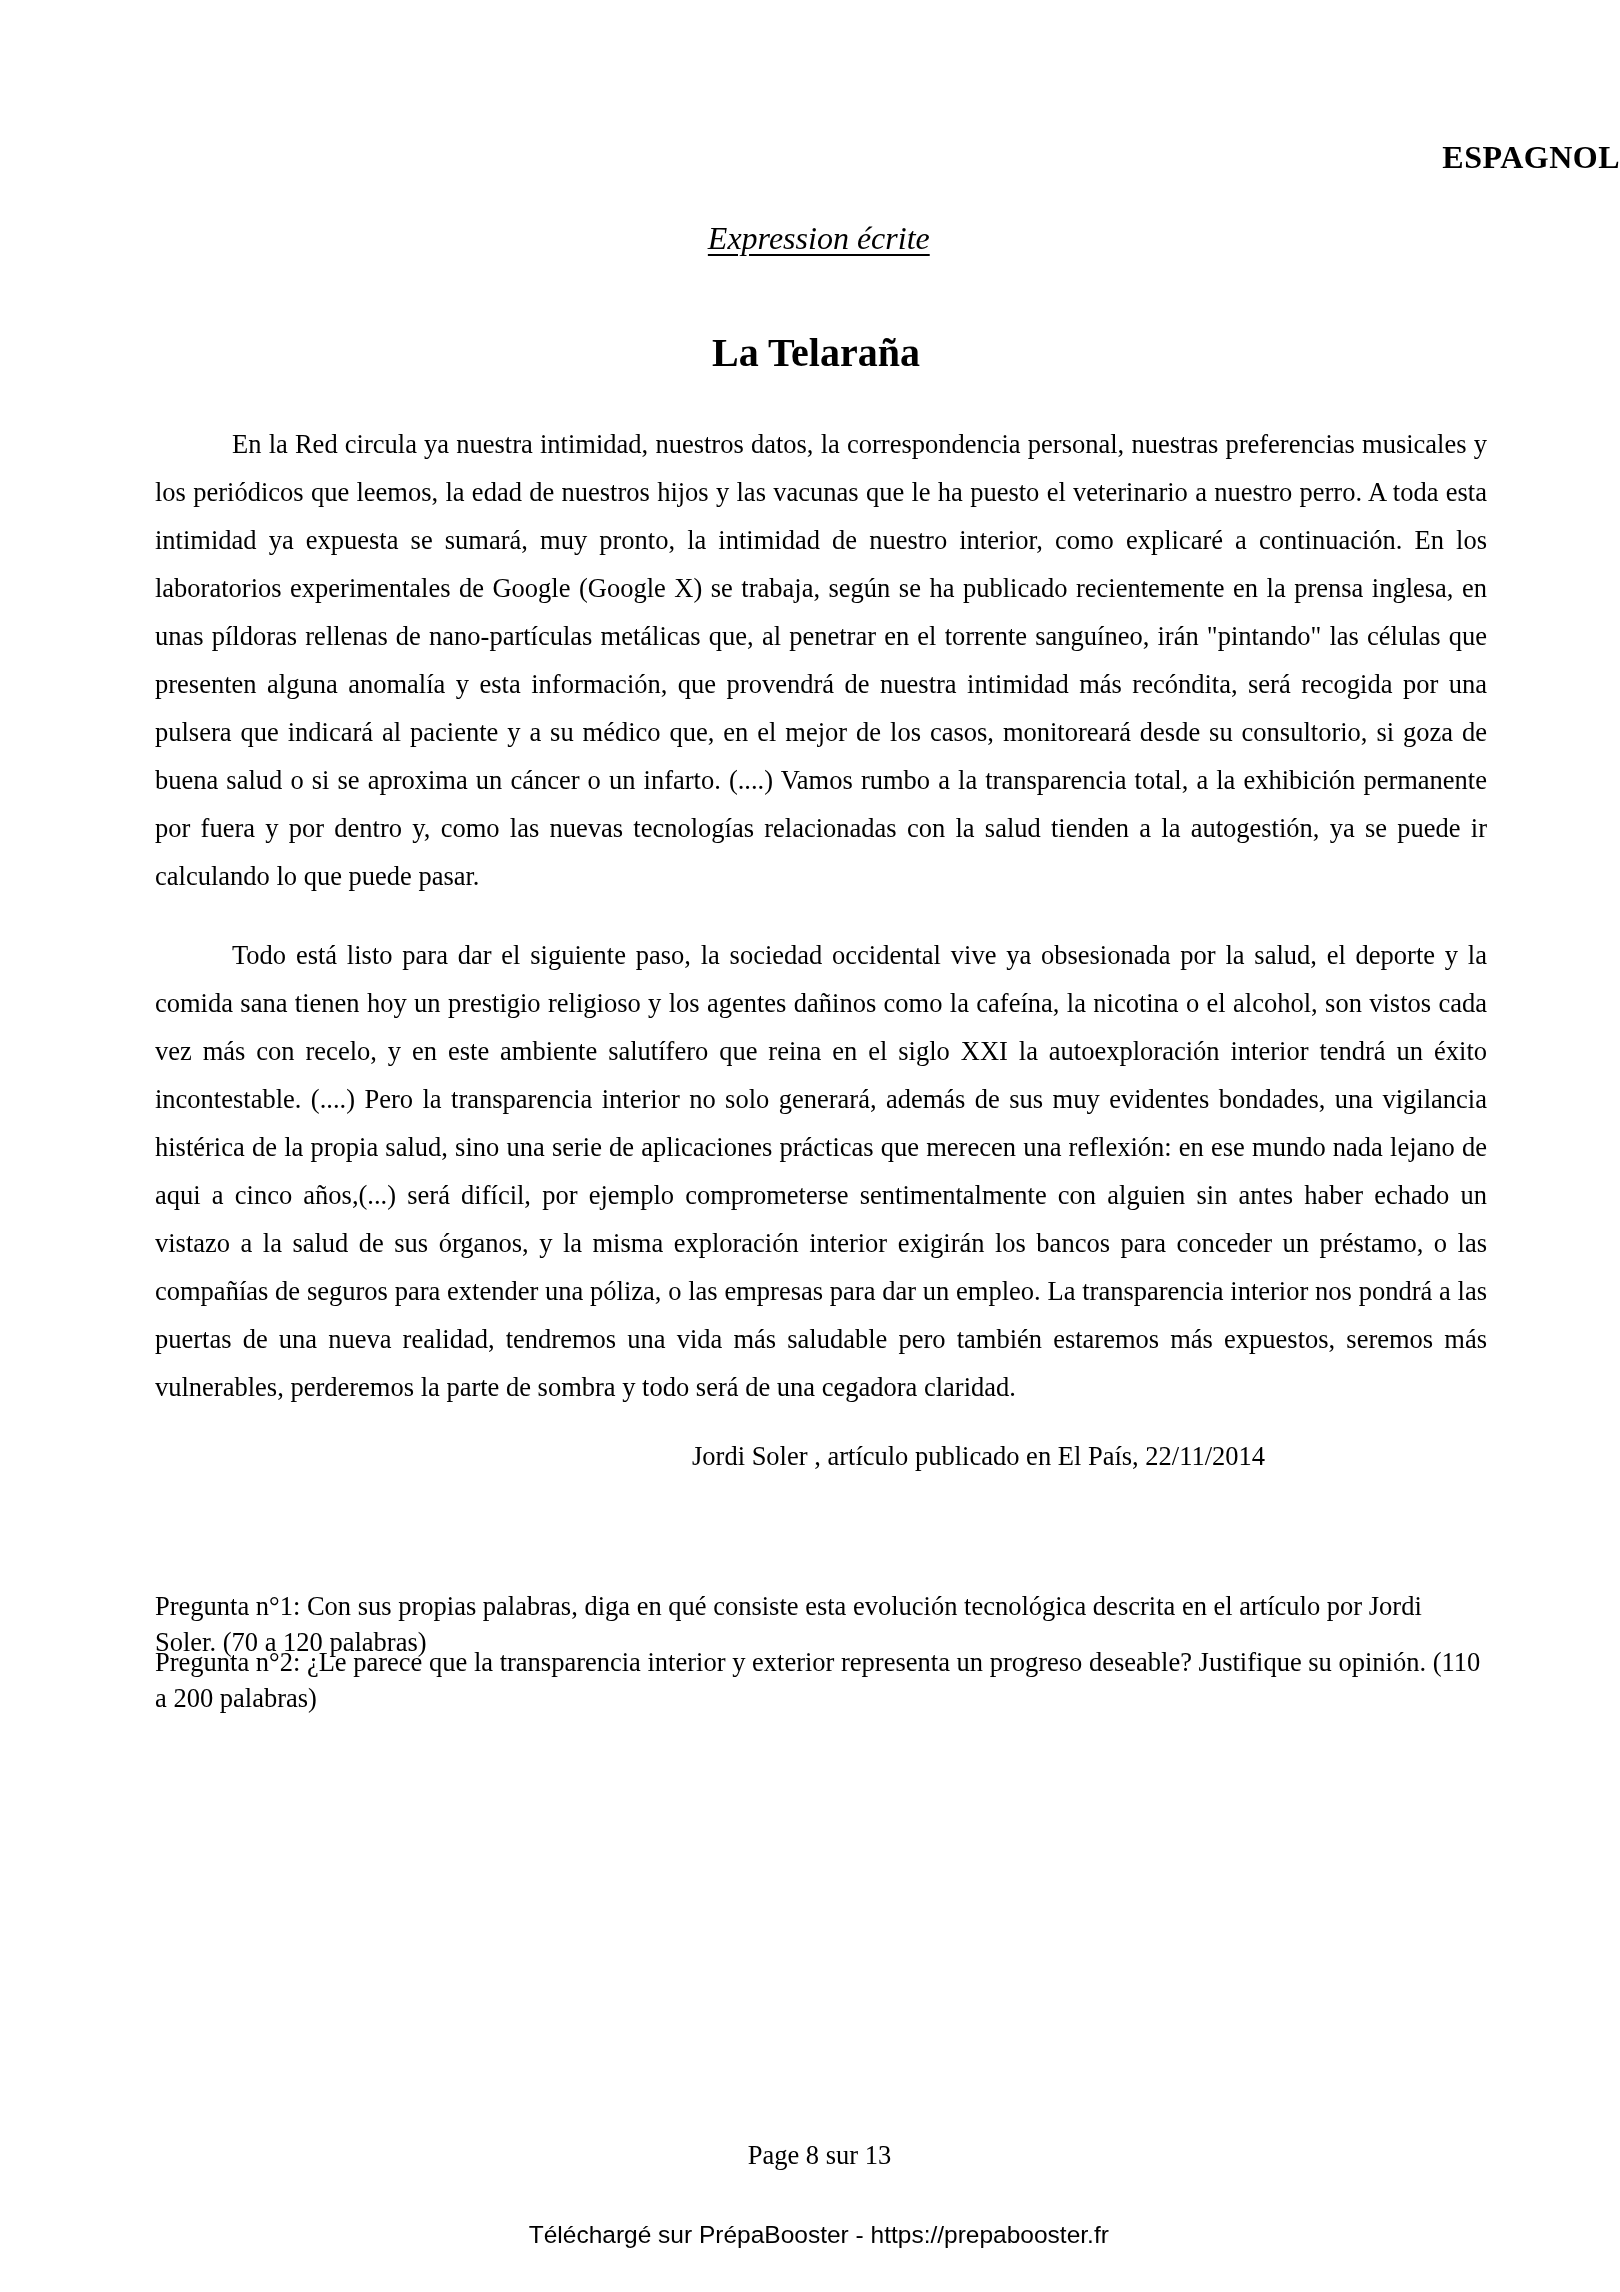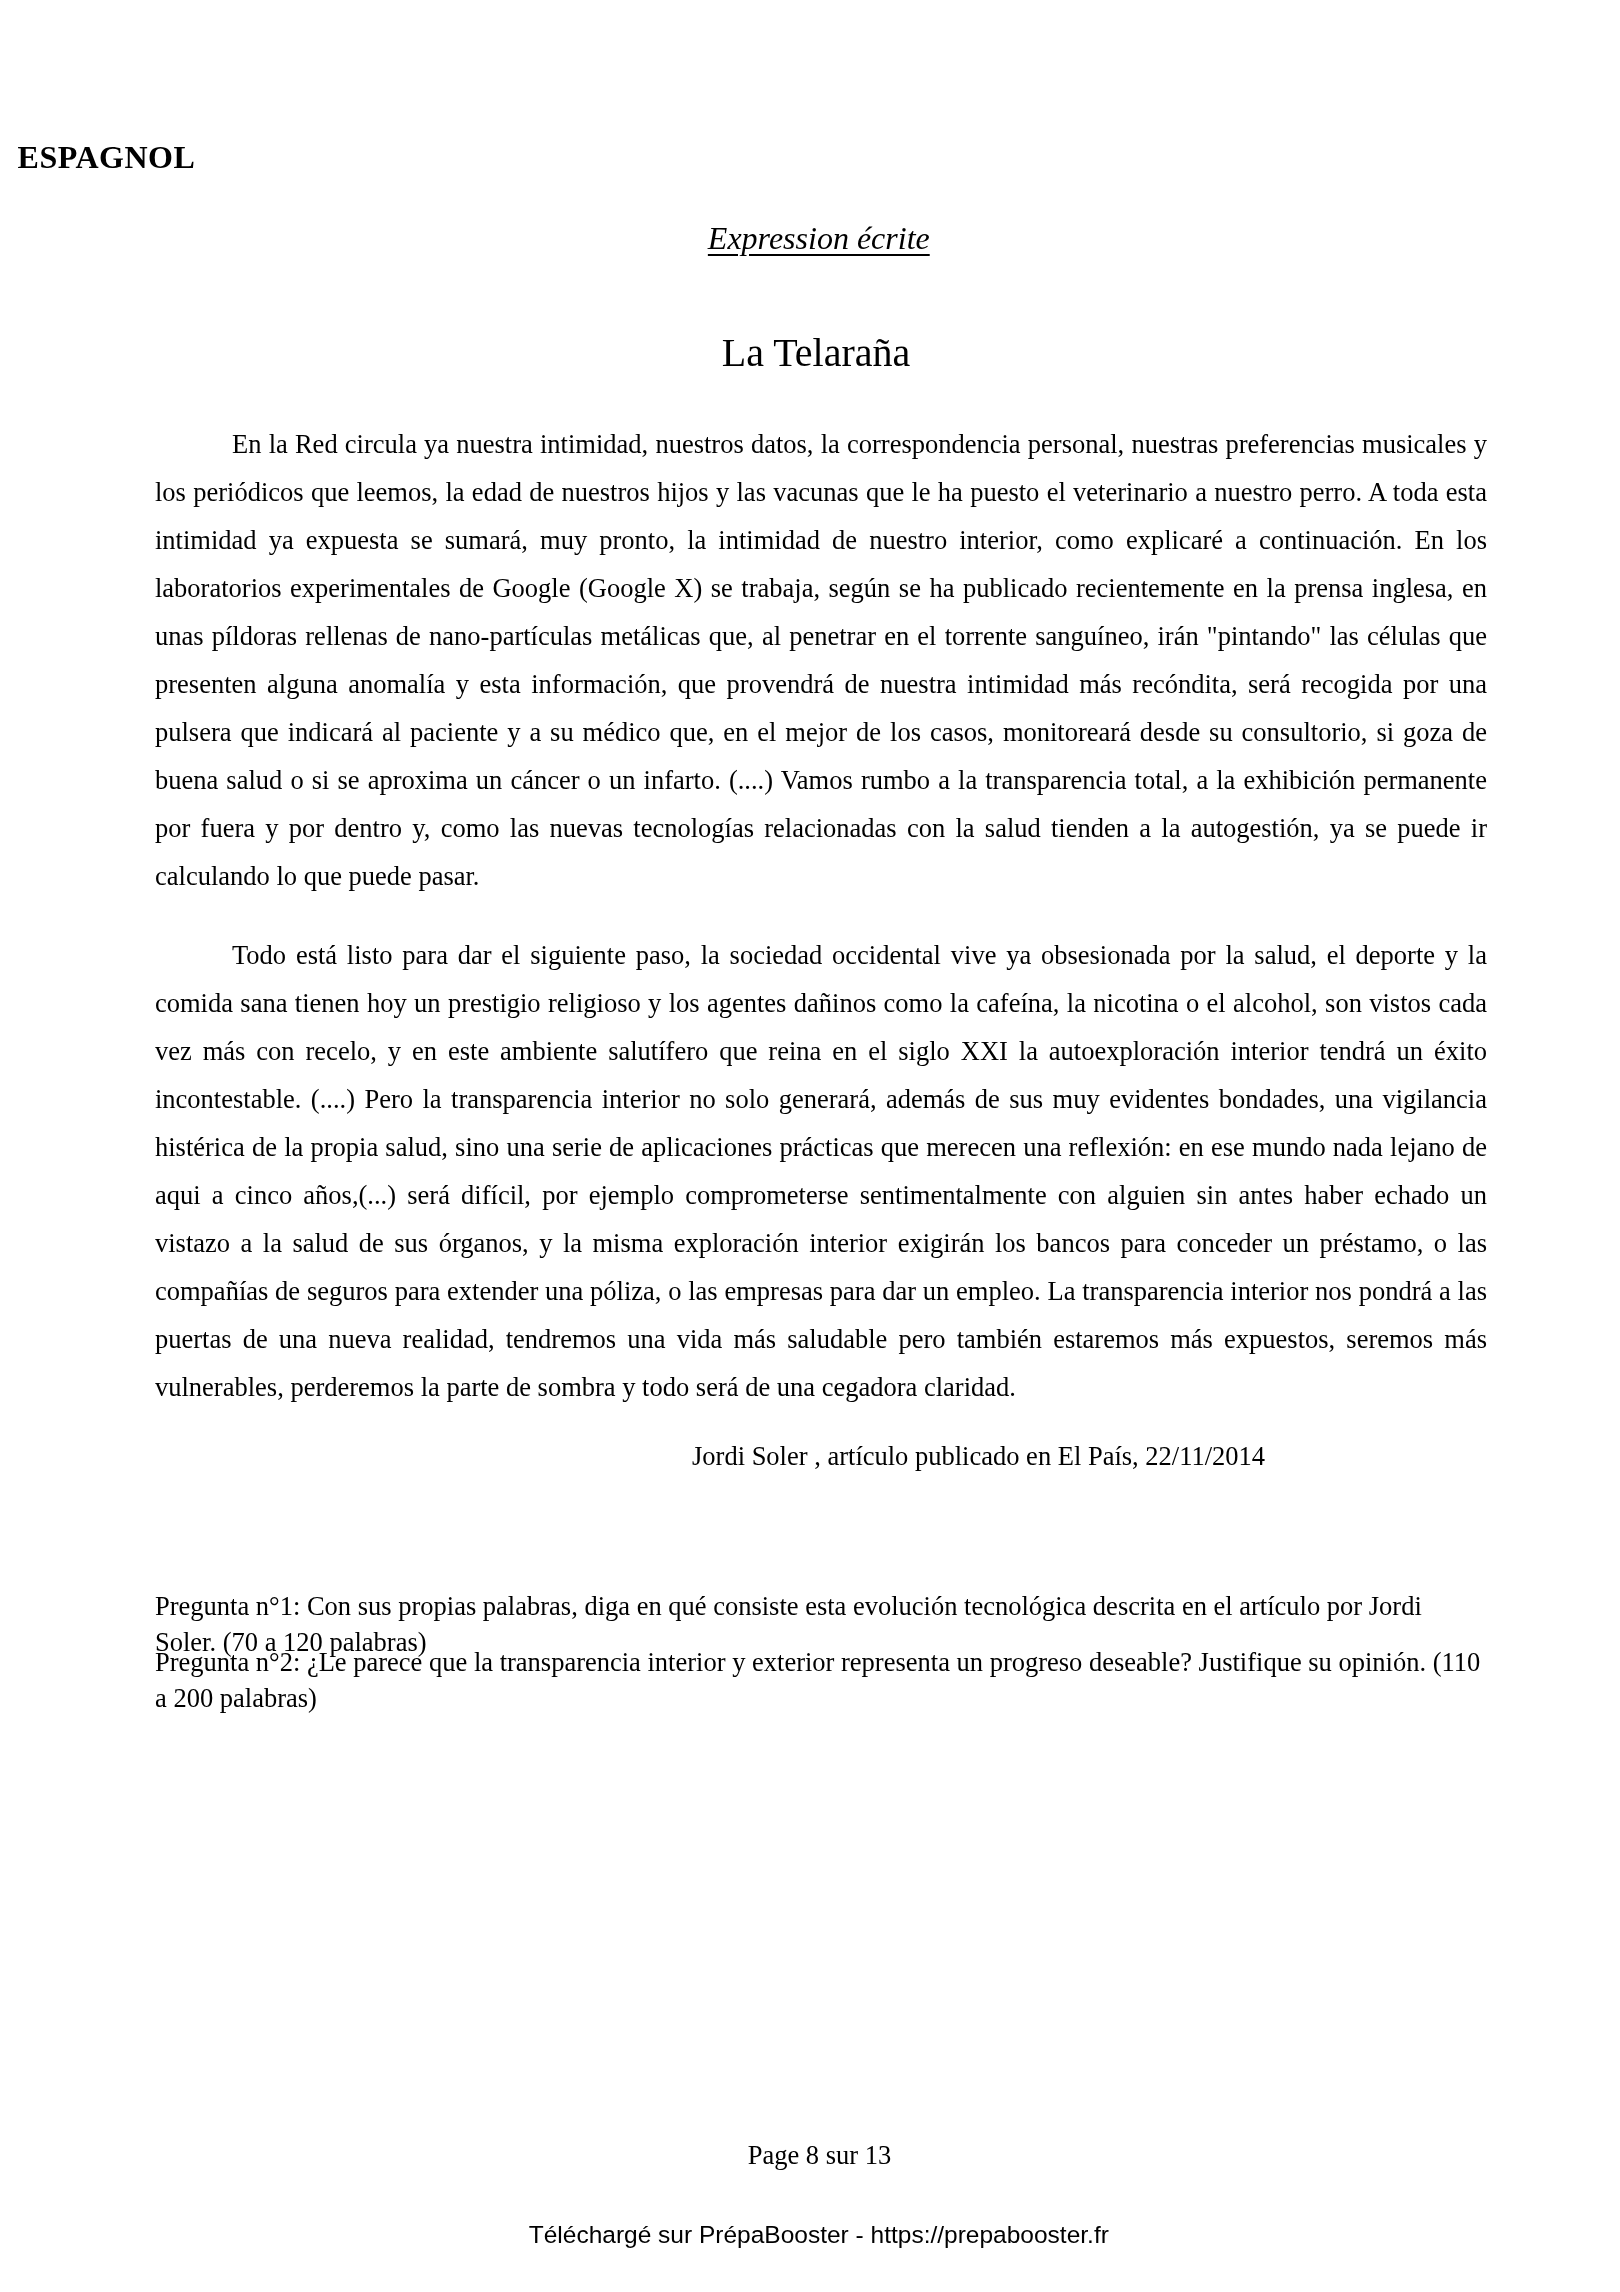--- a/index.html
+++ b/index.html
@@ -19,21 +19,21 @@
       position: absolute;
       left: 0; top: 0;
       width: 1620px;
       height: 2293px;
     }
     .subject {
       position: absolute;
       top: 139px;
       left: 0;
       width: 1620px;
-      text-align: left;
+      text-align: right;
       font-weight: bold;
       font-size: 32px;
       letter-spacing: 0.5px;
       padding-left: 17.6px;
       box-sizing: border-box;
     }
     .exercise {
       position: absolute;
       top: 220px;
       left: 0;
@@ -48,21 +48,21 @@
       text-decoration: underline;
       text-decoration-thickness: 2px;
       text-underline-offset: 4.9px;
     }
     .article-title {
       position: absolute;
       top: 329px;
       left: 0;
       width: 1620px;
       text-align: center;
-      font-weight: normal;
+      font-weight: bold;
       font-size: 40px;
       padding-left: 12px;
       box-sizing: border-box;
     }
     .body-text {
       position: absolute;
       left: 155px;
       width: 1332px;
       font-size: 26.5px;
       line-height: 48px;

